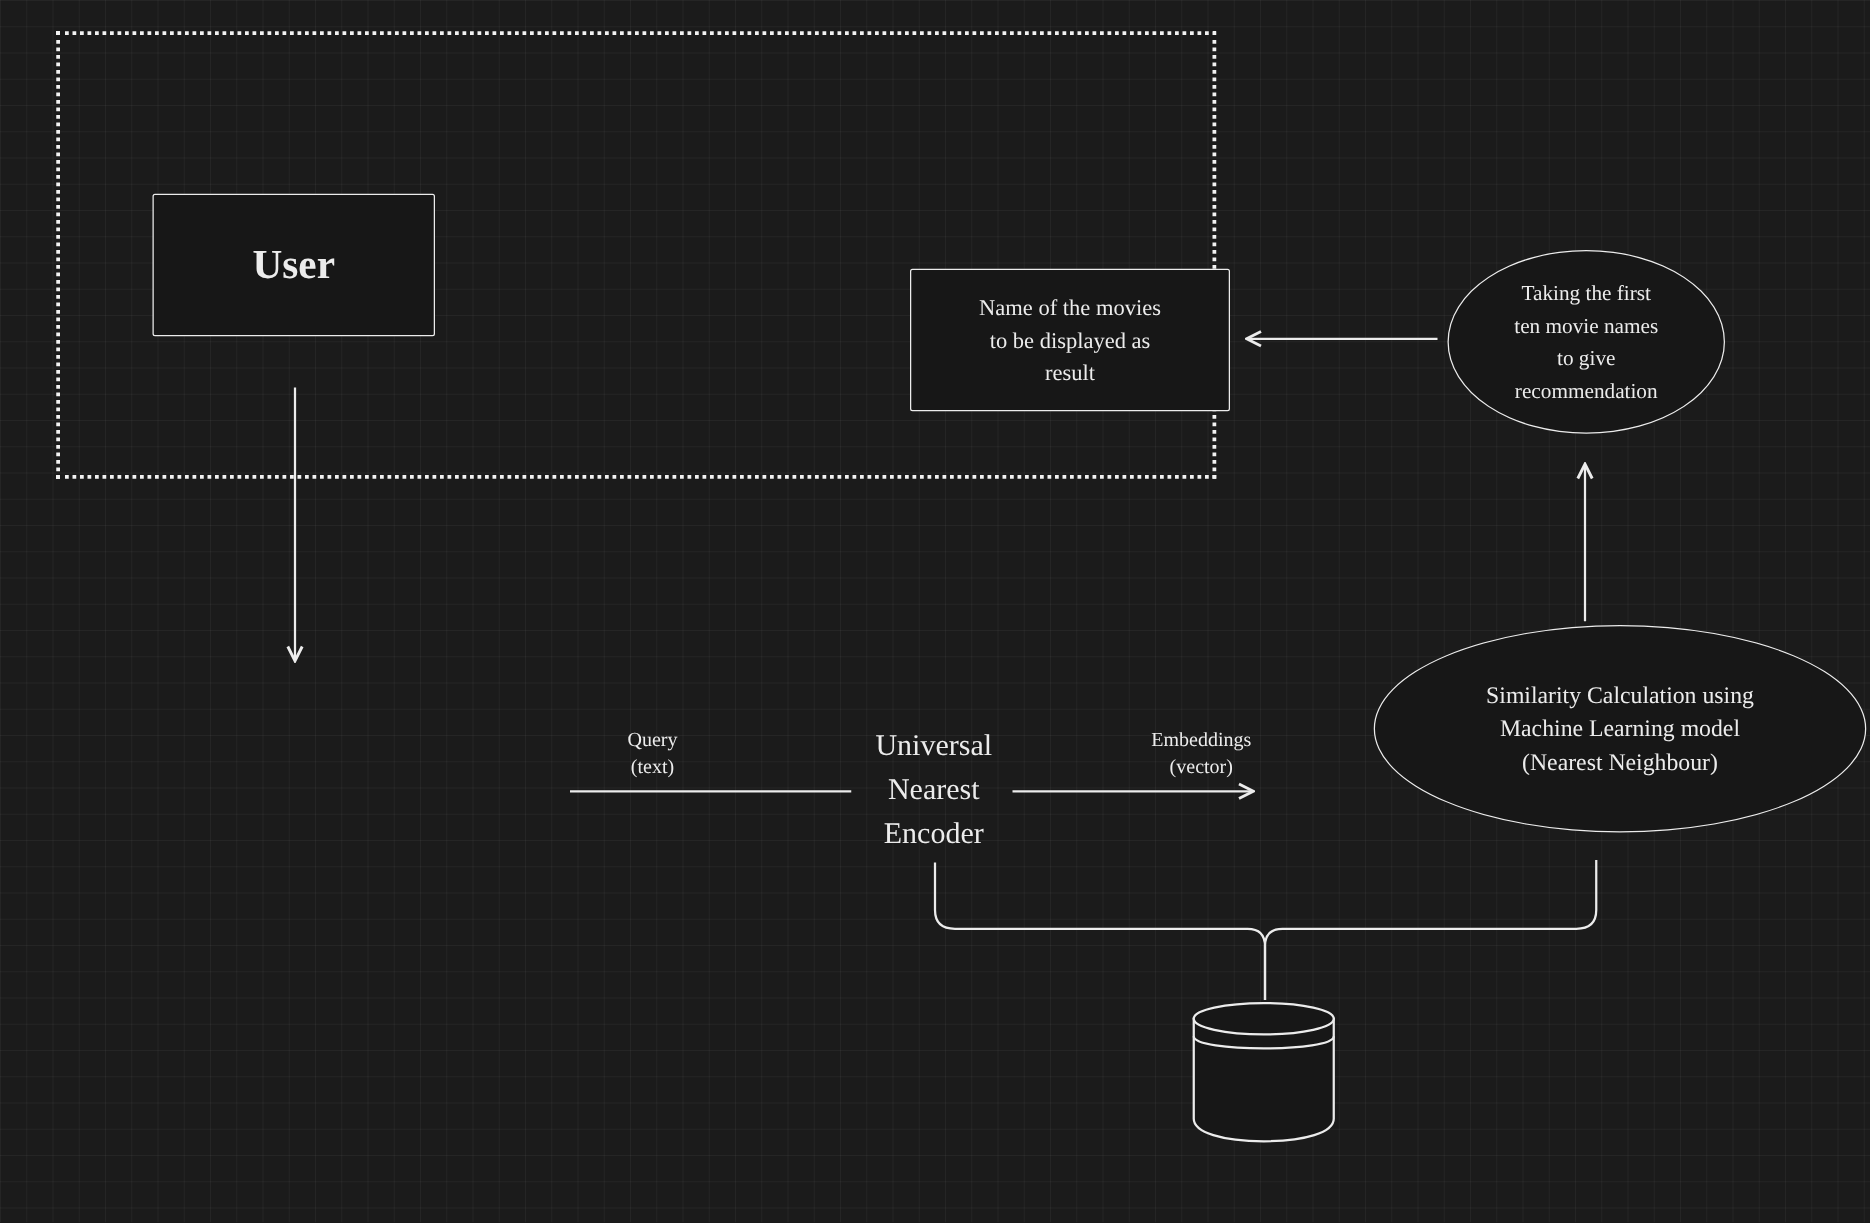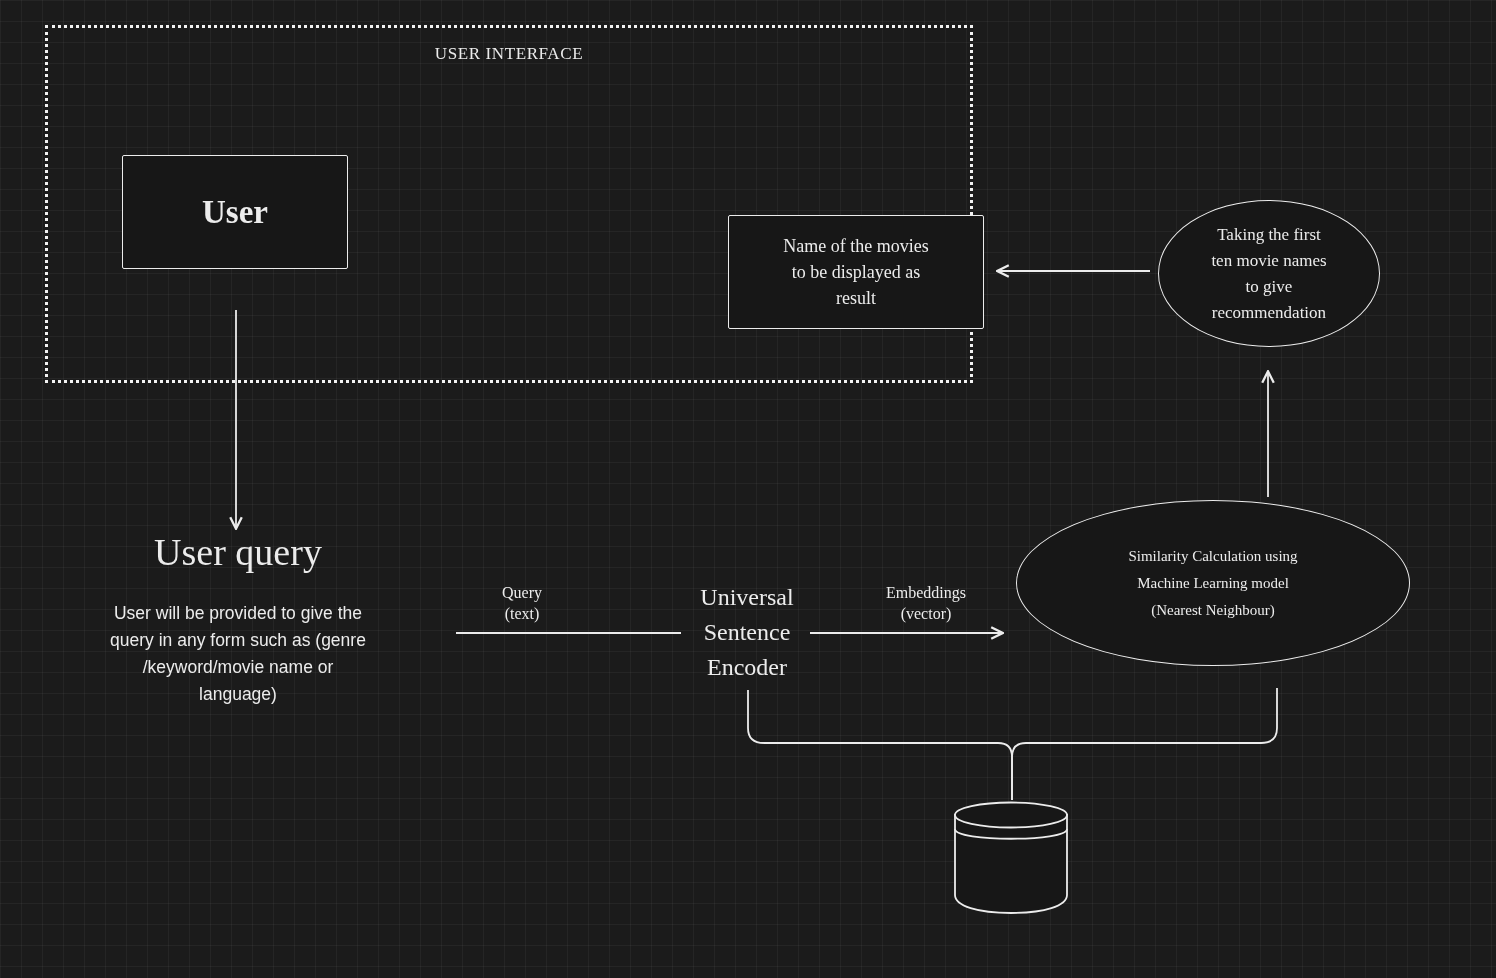--- a/index.html
+++ b/index.html
@@ -58,23 +58,23 @@
     font-size: 18px;
     line-height: 26px;
   }
   .taking-ellipse {
     left: 1158px; top: 200px;
     width: 222px; height: 147px;
     font-size: 17px;
     line-height: 26px;
   }
   .similarity-ellipse {
-    left: 1016px; top: 500px;
+    left: 1099px; top: 500px;
     width: 394px; height: 166px;
-    font-size: 15px;
+    font-size: 19px;
     line-height: 27px;
   }
   .user-query-block {
     left: 72px; top: 530px;
     width: 332px;
     text-align: center;
   }
   .user-query-title {
     font-size: 38px;
     margin-bottom: 26px;
@@ -88,42 +88,41 @@
     left: 677px; top: 580px;
     width: 140px;
     font-size: 24px;
     line-height: 35px;
   }
   .edge-label {
     font-size: 16px;
     line-height: 21px;
   }
   .query-label { left: 472px; top: 582px; width: 100px; }
-  .embeddings-label { left: 864px; top: 582px; width: 124px; }
+  .embeddings-label { left: 899px; top: 582px; width: 124px; }
   .datasource-label {
     left: 742px; top: 931px;
     width: 540px;
     font-size: 19.5px;
   }
   svg.overlay {
     position: absolute;
     left: 0; top: 0;
     width: 1496px;
     height: 978px;
   }
   svg .stroke { stroke: #ececec; stroke-width: 1.8; fill: none; }
   svg .fillshape { fill: #171717; stroke: #ececec; stroke-width: 1.8; }
 </style>
 </head>
 <body>
 
 <div class="canvas">
 
   <div class="ui-frame"></div>
-  <div class="frame-label">USER INTERFACE</div>
 
   <svg class="overlay" viewBox="0 0 1496 978" xmlns="http://www.w3.org/2000/svg">
     <defs>
       <marker id="arrow" viewBox="0 0 10 10" refX="8.5" refY="5" markerWidth="8" markerHeight="8" orient="auto-start-reverse">
         <path d="M1,1 L9,5 L1,9" fill="none" stroke="#ececec" stroke-width="1.6"></path>
       </marker>
     </defs>
 
     <path class="stroke" d="M236,310 L236,528" marker-end="url(#arrow)"></path>
 
@@ -161,30 +160,23 @@
 to give
 recommendation</span>
   </div>
 
   <div class="node ellipse-node similarity-ellipse">
     <span class="pre">Similarity Calculation using
 Machine Learning model
 (Nearest Neighbour)</span>
   </div>
 
-  <div class="abs user-query-block">
-    <div class="user-query-title">User query</div>
-    <div class="user-query-desc pre">User will be provided to give the
-query in any form such as (genre
-/keyword/movie name or
-language)</div>
-  </div>
 
   <div class="abs center pre encoder-label">Universal
-Sentence
+Nearest
 Encoder</div>
 
   <div class="abs center pre edge-label query-label">Query
 (text)</div>
 
   <div class="abs center pre edge-label embeddings-label">Embeddings
 (vector)</div>
 
 
 </div>

